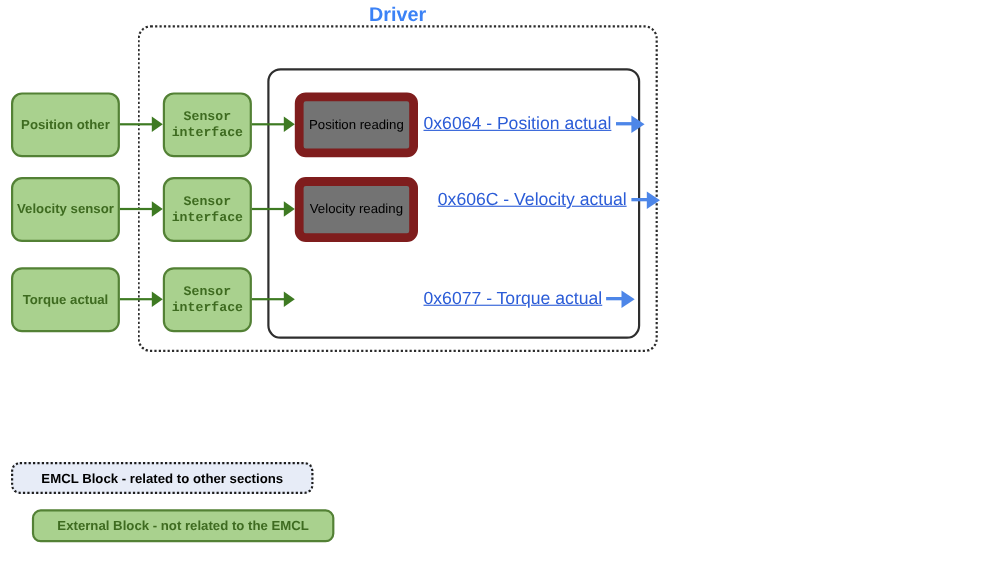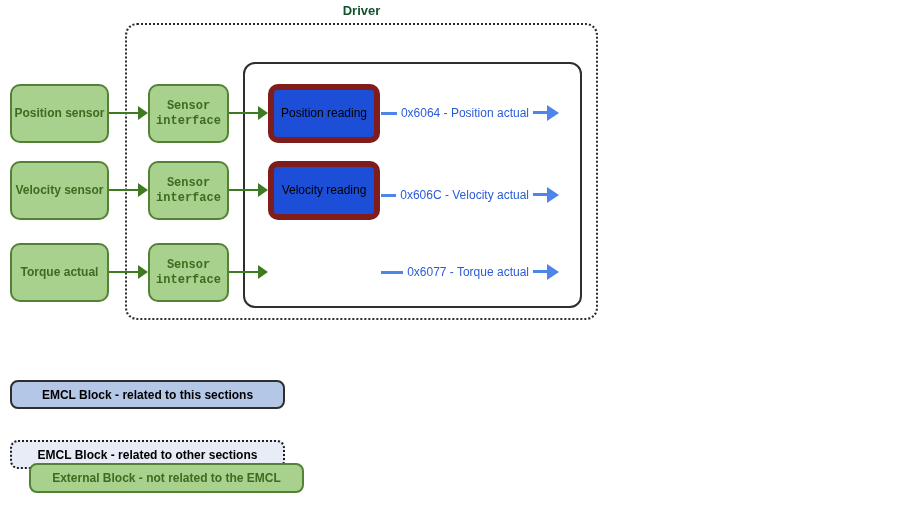--- a/index.html
+++ b/index.html
@@ -16,37 +16,37 @@
   
   .driver-box {
     left: 125px; top: 23px; width: 473px; height: 297px;
     border: 2px dotted #2b2b2b; border-radius: 12px;
   }
   .emcl-box {
     left: 243px; top: 62px; width: 339px; height: 246px;
     border: 2px solid #2e2e2e; border-radius: 12px;
   }
   .group-label {
-    text-align: center; font-size: 13px; font-weight: bold; color: #14532d;
+    text-align: center; font-size: 18px; font-weight: bold; color: #3b82f6;
   }
   .driver-label { left: 125px; top: 3px; width: 473px; }
   .emcl-label   { left: 243px; top: 37px; width: 339px; }
 
   
   .box {
     display: flex; align-items: center; justify-content: center;
     text-align: center; font-size: 12px; line-height: 1.25;
     border-radius: 10px; padding: 2px;
   }
   .green-box {
     background: #a9d18e; border: 2px solid #538135;
     color: #3e6b20; font-weight: bold;
   }
   .blue-box {
-    background: #1d4ed8; border: 6px solid #7f1d1d; color: #000;
+    background: #737373; border: 8px solid #7f1d1d; color: #000;
   }
   .col1 { left: 10px;  width: 99px;  height: 59px; }
   .col2 { left: 148px; width: 81px;  height: 59px; font-family: Liberation Mono, monospace; }
   .col3 { left: 268px; width: 112px; height: 59px; }
   .r1 { top: 84px; }
   .r2 { top: 161px; }
   .r3 { top: 243px; }
 
   
   .garrow { width: 39px; height: 16px; }
@@ -60,58 +60,58 @@
     position: absolute; right: 0; top: 1px; width: 0; height: 0;
     border-left: 10px solid #3e7a22;
     border-top: 7px solid transparent; border-bottom: 7px solid transparent;
   }
 
   
   .link-row {
     left: 381px; width: 178px; height: 18px;
     display: flex; align-items: center;
   }
-  .lr-r1 { top: 104px; } .lr-r2 { top: 186px; } .lr-r3 { top: 263px; }
+  .lr-r1 { top: 104px; } .lr-r2 { top: 173px; padding-left: 13px; } .lr-r3 { top: 263px; }
   .connector { flex: 1 1 auto; height: 3px; background: #4d86e8; margin-right: 4px; }
   .obj-link {
-    flex: 0 0 auto; font-size: 12px; color: #2b5cd7;
-    white-space: nowrap; cursor: pointer;
+    flex: 0 0 auto; font-size: 16px; color: #2b5cd7;
+    text-decoration: underline; white-space: nowrap; cursor: pointer;
   }
   .barrow { position: relative; flex: 0 0 26px; width: 26px; height: 16px; margin-left: 4px; }
   .barrow .shaft {
     position: absolute; left: 0; right: 10px; top: 6px; height: 3px;
     background: #4d86e8;
   }
   .barrow .head {
     position: absolute; right: 0; top: 0; width: 0; height: 0;
     border-left: 12px solid #4d86e8;
     border-top: 8px solid transparent; border-bottom: 8px solid transparent;
   }
 
   
   .legend-box {
     left: 10px; width: 275px; height: 29px;
     display: flex; align-items: center; justify-content: center;
     border-radius: 8px; font-size: 12px; font-weight: bold; text-align: center;
   }
   .legend-emcl-current { top: 380px; background: #b4c7e7; border: 2px solid #2e2e2e; color: #000; }
-  .legend-emcl-other   { top: 440px; background: #e7ecf7; border: 2px dotted #1d1d1d; color: #000; }
+  .legend-emcl-other   { top: 420px; background: #e7ecf7; border: 2px dotted #1d1d1d; color: #000; }
   .legend-external     { top: 463px; height: 30px; background: #a9d18e; border: 2px solid #538135; color: #3e6b20; margin-left: 19px; }
 </style>
 </head>
 <body>
 
 <div class="canvas">
 
   <div class="abs group-label driver-label">Driver</div>
   <div class="abs driver-box"></div>
   <div class="abs emcl-box"></div>
 
   <div class="abs box green-box col1 r1">
-    <span>Position sensor</span>
+    <span>Position other</span>
   </div>
   <div class="abs garrow ga-a ga-r1">
       <span class="shaft"></span>
       <span class="head"></span>
     </div>
   <div class="abs box green-box col2 r1">
     <span>Sensor interface</span>
   </div>
   <div class="abs garrow ga-b ga-r1">
       <span class="shaft"></span>
@@ -171,23 +171,20 @@
     </div>
   <div class="abs link-row lr-r3">
     <span class="connector"></span>
     <a class="obj-link">0x6077 - Torque actual</a>
     <span class="barrow">
         <span class="shaft"></span>
         <span class="head"></span>
       </span>
   </div>
 
-  <div class="abs legend-box legend-emcl-current">
-    <span>EMCL Block - related to this sections</span>
-  </div>
   <div class="abs legend-box legend-emcl-other">
     <span>EMCL Block - related to other sections</span>
   </div>
   <div class="abs legend-box legend-external">
     <span>External Block - not related to the EMCL</span>
   </div>
 
 </div>
 
 </body></html>

